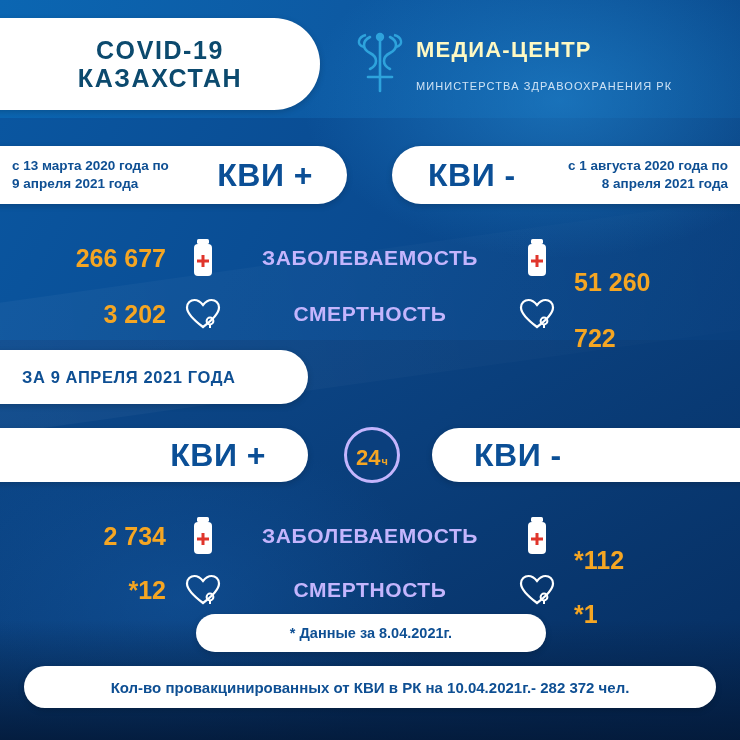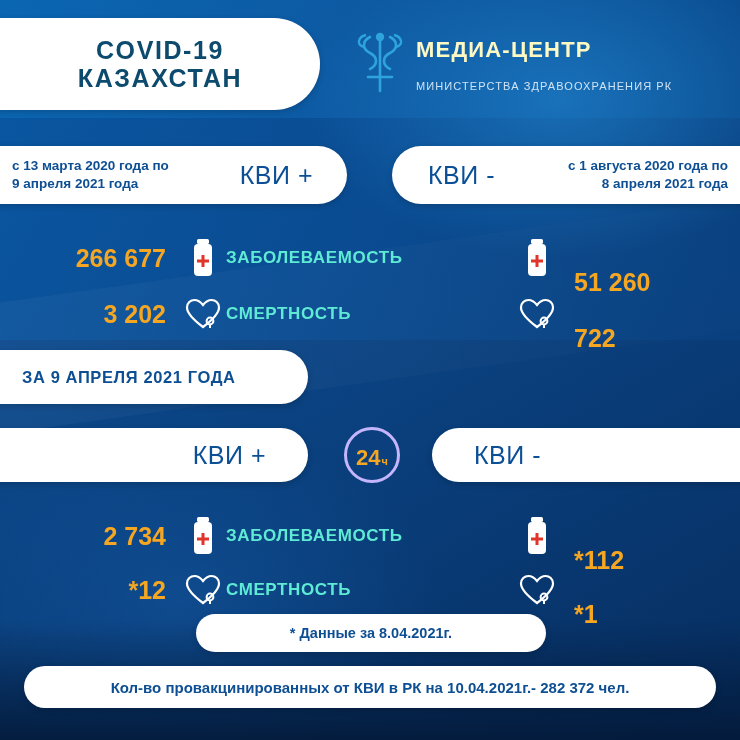--- a/index.html
+++ b/index.html
@@ -147,22 +147,22 @@
     box-sizing: border-box;
   }
   .date-text {
     color: #0e4f93;
     font-size: 13.5px;
     font-weight: bold;
     line-height: 1.35;
     white-space: pre-line;
   }
   .kvi-label {
-    font-size: 25px;
-    font-weight: normal;
+    font-size: 32px;
+    font-weight: bold;
     letter-spacing: 0.5px;
   }
   .kvi-plus { color: #0b4f96; }
   .kvi-minus { color: #0b4f96; }
 
   
   .stat-row {
     position: absolute;
     left: 0;
     width: 740px;
@@ -190,23 +190,23 @@
     margin-top: 48px;
   }
   .stat-ico {
     width: 46px;
     display: flex;
     justify-content: center;
     align-items: center;
   }
   .stat-name {
     flex: 1;
-    text-align: left;
-    color: #5eead4;
-    font-size: 17px;
+    text-align: center;
+    color: #c4b5fd;
+    font-size: 21px;
     font-weight: bold;
     letter-spacing: 0.6px;
   }
 
   
   .band-date {
     left: -40px; top: 350px;
     width: 348px; height: 54px;
     border-radius: 0 27px 27px 0;
     display: flex;

